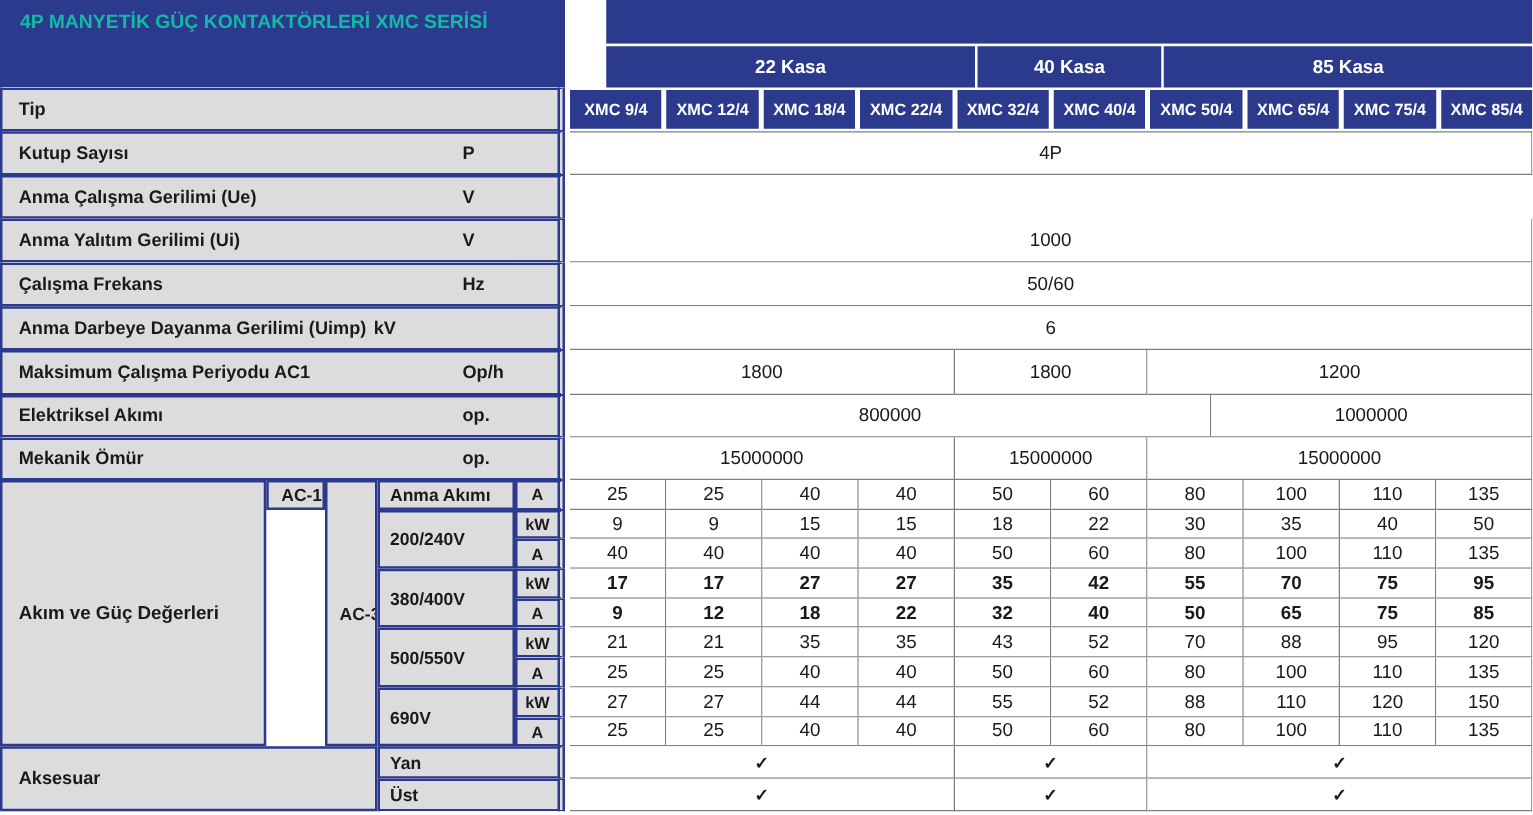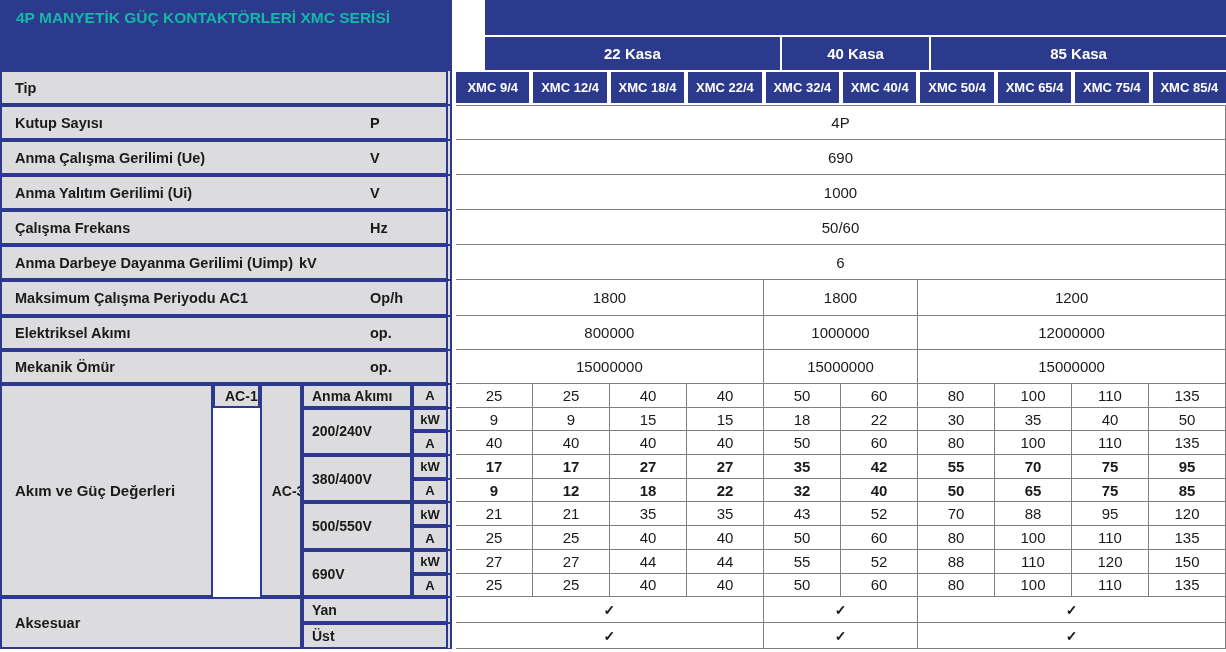--- a/index.html
+++ b/index.html
@@ -104,23 +104,20 @@
         <div class="dfull dtop">4P</div>
       </div>
   </div>
 
   <div class="row" style="height:35px">
     <div class="lbl spec-label edge">
       <span>Anma Çalışma Gerilimi (Ue)</span>
       <span class="unit">V</span>
     </div>
     <div class="vgap"></div>
-    <div class="dpanel">
-        <div class="dfull">690</div>
-      </div>
   </div>
 
   <div class="row" style="height:35px">
     <div class="lbl spec-label edge">
       <span>Anma Yalıtım Gerilimi (Ui)</span>
       <span class="unit">V</span>
     </div>
     <div class="vgap"></div>
     <div class="dpanel">
         <div class="dfull">1000</div>
@@ -164,21 +161,20 @@
 
   <div class="row" style="height:34px">
     <div class="lbl spec-label edge">
       <span>Elektriksel Akımı</span>
       <span class="unit">op.</span>
     </div>
     <div class="vgap"></div>
     <div class="dpanel">
       <div class="dg g4">800000</div>
       <div class="dg g2">1000000</div>
-      <div class="dg g4">12000000</div>
     </div>
   </div>
 
   <div class="row" style="height:34px">
     <div class="lbl spec-label edge">
       <span>Mekanik Ömür</span>
       <span class="unit">op.</span>
     </div>
     <div class="vgap"></div>
     <div class="dpanel">

